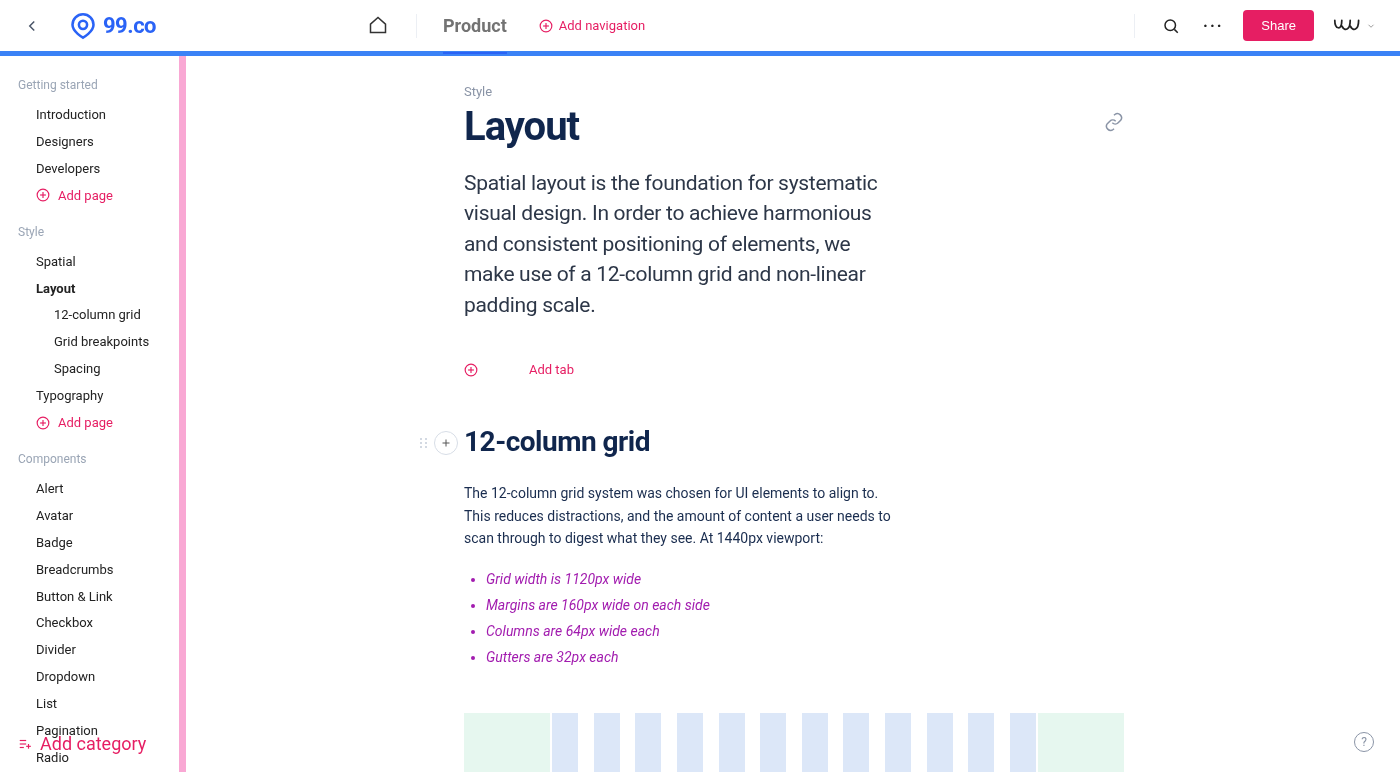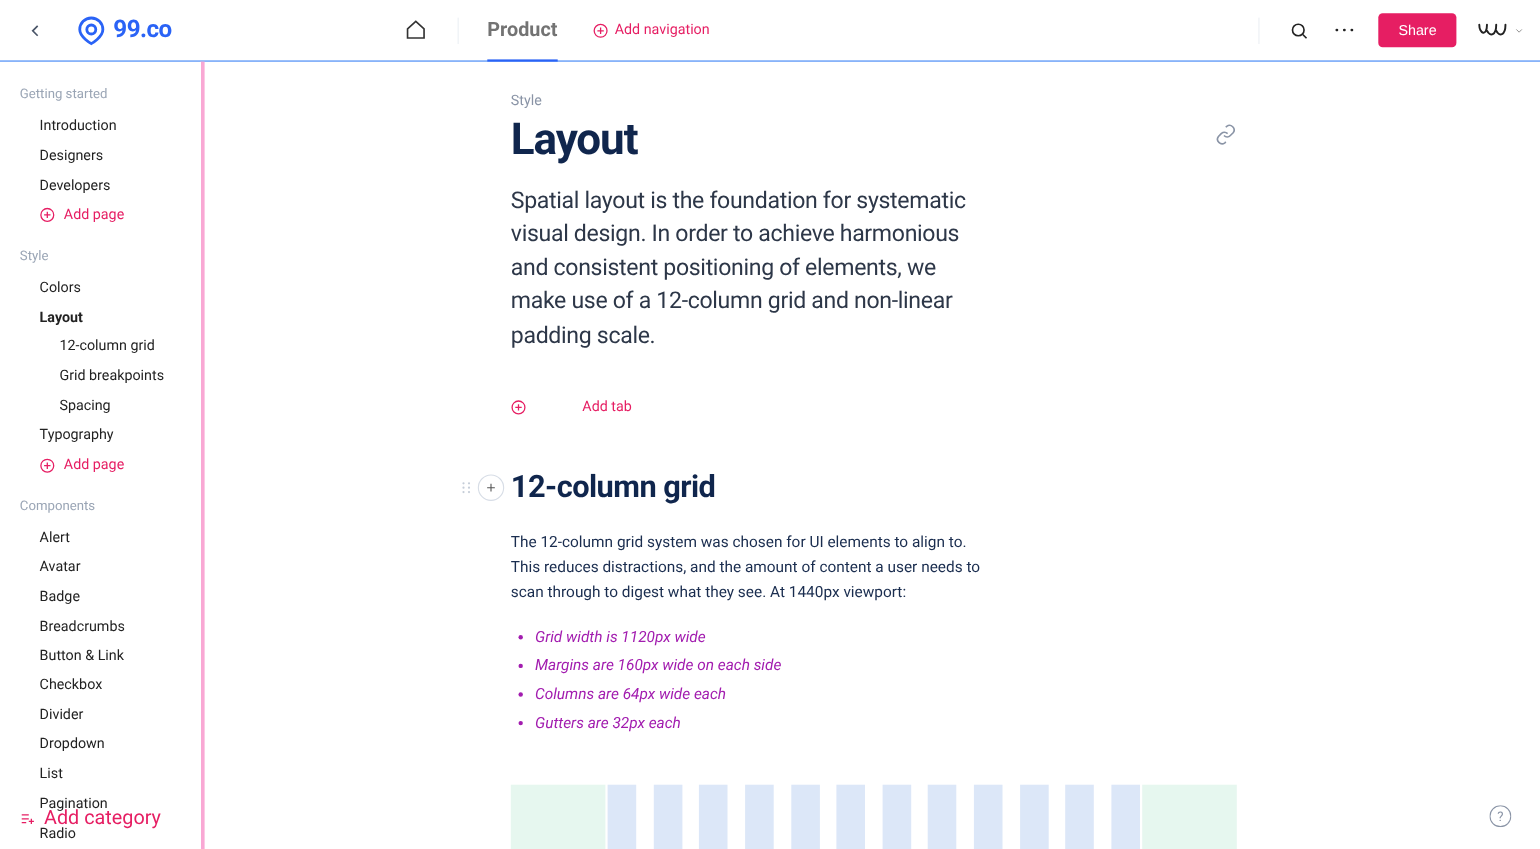--- a/index.html
+++ b/index.html
@@ -1,37 +1,37 @@
 <!DOCTYPE html>
 <html><head>
 <meta charset="utf-8">
 <style>
 * { box-sizing: border-box; margin: 0; padding: 0; }
 body { font-family: -apple-system, BlinkMacSystemFont, "Segoe UI", Roboto, Helvetica, Arial, sans-serif; color: #10264d; background: #fff; width: 1400px; height: 772px; overflow: hidden; position: relative; }
 
 
-.header { height: 56px; border-bottom: 1px solid #3b82f6; display: flex; align-items: center; padding: 0 14px 0 20px; }
+.header { height: 56px; border-bottom: 5px solid #3b82f6; display: flex; align-items: center; padding: 0 24px 0 20px; }
 .back-arrow { width: 24px; height: 24px; display: flex; align-items: center; justify-content: center; color: #4a5568; cursor: pointer; }
 .logo { display: flex; align-items: center; margin-left: 25px; font-weight: 700; font-size: 22px; color: #2a63f6; letter-spacing: -0.5px; }
 .logo svg { margin-right: 6px; }
 .header-spacer { flex: 1; }
 .header-nav { display: flex; align-items: center; margin-left: 212px; }
 .home-icon { width: 22px; height: 22px; color: #333; cursor: pointer; }
 .vdivider { width: 1px; height: 24px; background: #eceff4; margin: 0 26px; }
 .nav-tab { font-size: 18px; font-weight: 700; color: #737373; position: relative; padding: 18px 0; cursor: pointer; }
 .nav-tab::after { content: ""; position: absolute; bottom: 0; left: 0; right: 0; height: 2px; background: #2a63f6; }
 .add-nav { display: flex; align-items: center; color: #e61e63; font-size: 13px; margin-left: 32px; cursor: pointer; }
 .add-nav svg { margin-right: 6px; }
 .header-right { display: flex; align-items: center; gap: 18px; }
 .icon-btn { width: 24px; height: 24px; display: flex; align-items: center; justify-content: center; cursor: pointer; color: #222; }
 .share-btn { background: #e61e63; color: #fff; border: none; border-radius: 4px; padding: 8px 18px; font-size: 13px; font-weight: 500; cursor: pointer; }
 .brand-right { display: flex; align-items: center; gap: 6px; cursor: pointer; }
 
 
-.sidebar { position: absolute; top: 56px; left: 0; width: 186px; bottom: 0; border-right: 4px solid #f9a8d4; padding: 22px 0 50px 18px; font-size: 13px; overflow-y: auto; background: #fff; }
+.sidebar { position: absolute; top: 56px; left: 0; width: 186px; bottom: 0; border-right: 7px solid #f9a8d4; padding: 22px 0 50px 18px; font-size: 13px; overflow-y: auto; background: #fff; }
 .side-group { margin-bottom: 10px; }
 .side-heading { color: #9aa5b5; font-size: 12px; margin-bottom: 10px; }
 .side-item { color: #222; padding: 5px 0 5px 18px; cursor: pointer; font-size: 13px; line-height: 1.3; }
 .side-item.active { font-weight: 700; }
 .side-sub { padding-left: 36px; color: #222; font-size: 13px; line-height: 1.3; }
 .add-page { display: flex; align-items: center; color: #e61e63; font-size: 13px; padding: 5px 0 12px 18px; cursor: pointer; }
 .add-page svg { margin-right: 8px; flex-shrink: 0; }
 .add-category { position: absolute; bottom: 18px; left: 18px; display: flex; align-items: center; color: #e61e63; font-size: 18px; cursor: pointer; }
 .add-category svg { margin-right: 8px; }
 
@@ -133,21 +133,21 @@
           <circle cx="12" cy="12" r="10"></circle>
           <line x1="12" y1="7" x2="12" y2="17"></line>
           <line x1="7" y1="12" x2="17" y2="12"></line>
         </svg>
       <span>Add page</span>
     </div>
   </div>
 
   <div class="side-group">
     <div class="side-heading">Style</div>
-    <div class="side-item">Colors</div>
+    <div class="side-item">Spatial</div>
     <div class="side-item active">Layout</div>
     <div class="side-item side-sub">12-column grid</div>
     <div class="side-item side-sub">Grid breakpoints</div>
     <div class="side-item side-sub">Spacing</div>
     <div class="side-item">Typography</div>
     <div class="add-page">
       <svg width="14" height="14" viewBox="0 0 24 24" fill="none" stroke="currentColor" stroke-width="2">
           <circle cx="12" cy="12" r="10"></circle>
           <line x1="12" y1="7" x2="12" y2="17"></line>
           <line x1="7" y1="12" x2="17" y2="12"></line>

